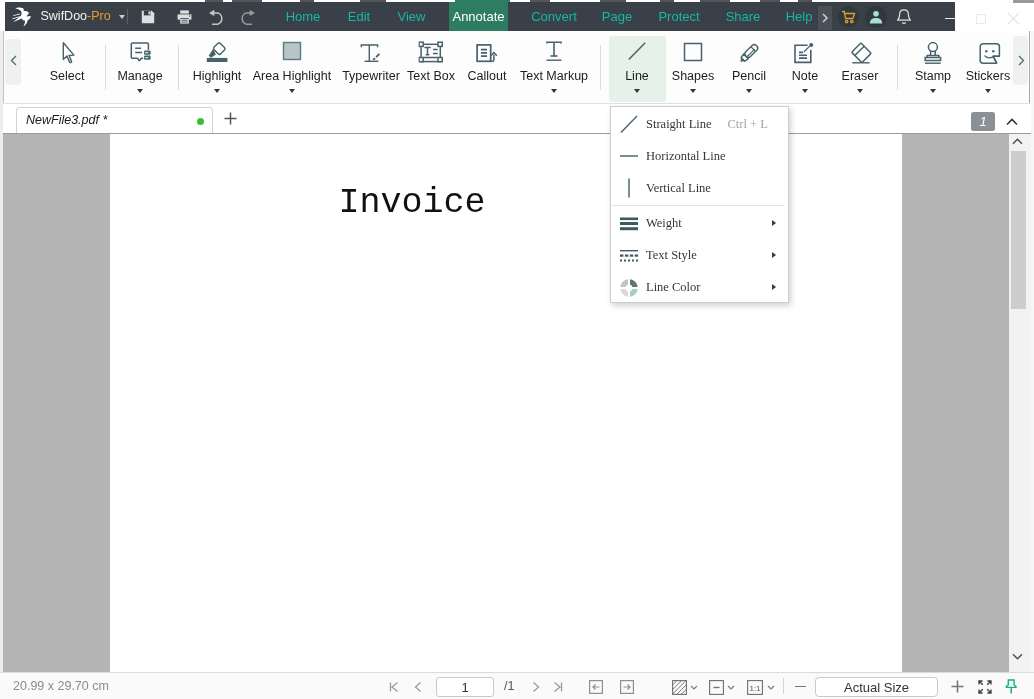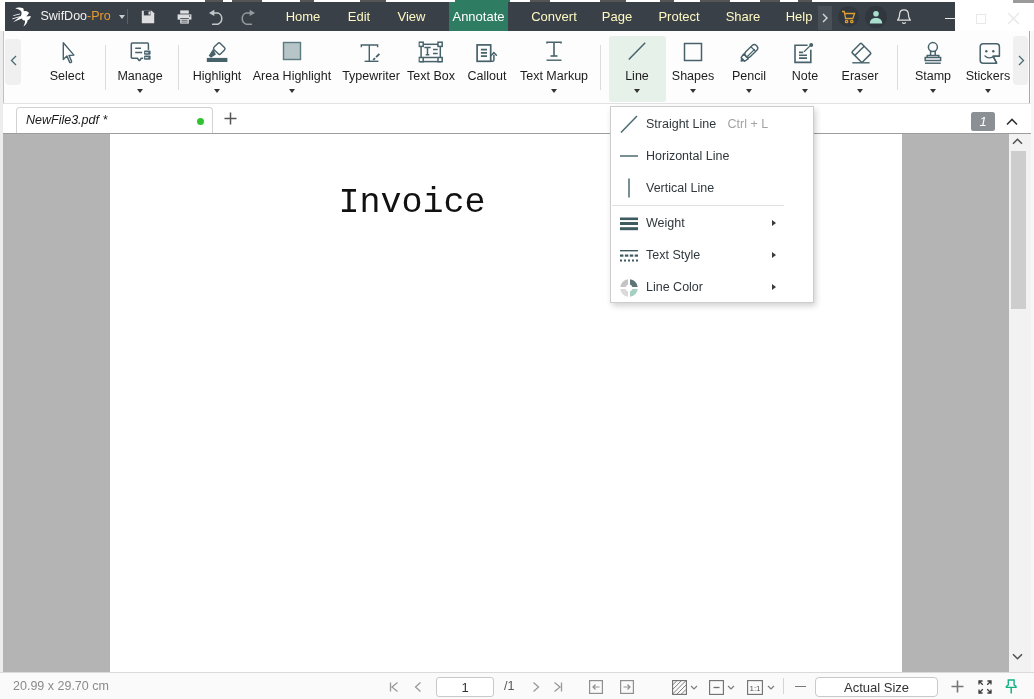--- a/index.html
+++ b/index.html
@@ -7,21 +7,21 @@
     font-family:"Liberation Sans", sans-serif; }
   #app { position:relative; width:1034px; height:699px; }
   .abs { position:absolute; }
 
   
   #topstrip { left:0; top:0; width:1034px; height:3px; background:#fff; }
   #topstrip div { position:absolute; top:0; height:1.6px; background:#555; }
 
   
   #titlebar { left:5px; top:2px; width:950px; height:29px; background:#3a4047; }
-  .tmenu { position:absolute; top:0; height:29px; line-height:29px; color:#fef9c3;
+  .tmenu { position:absolute; top:0; height:29px; line-height:29px; color:#14b8a6;
     font-size:13px; text-align:center; }
   .tmenu.green { background:#2e7d62; color:#fff; }
   #swif { position:absolute; left:35.5px; top:0; line-height:29px; font-size:12.5px; color:#f2f2f2; }
   #swif b { color:#e89b2f; font-weight:normal; }
 
   
   #toolbar { left:0; top:31px; width:1034px; height:73px; background:#fdfdfd;
     border-bottom:1px solid #e2e2e2; }
   .tbtn { position:absolute; top:0; height:71px; text-align:center; }
   .tbtn .lbl { position:absolute; top:38px; width:200px; left:50%; transform:translateX(-50%);
@@ -49,22 +49,22 @@
   #doc { left:0; top:134px; width:1034px; height:538px; background:#b4b4b4; }
   #page { position:absolute; left:110px; top:0; width:792px; height:538px; background:#fff; }
   #invoice { position:absolute; left:228.5px; top:51.5px; font-family:"Liberation Mono", monospace;
     font-size:35px; line-height:35px; color:#111; letter-spacing:0px; white-space:pre; }
   #vscroll { position:absolute; left:1009px; top:0; width:22px; height:538px; background:#f2f2f2; }
   #vthumb { position:absolute; left:1.5px; top:17px; width:15px; height:158px; background:#cdcdcd; }
   #rightedge { left:1031px; top:31px; width:3px; height:668px; background:#f7f7f7; }
   #leftedge { left:0; top:31px; width:3px; height:668px; background:#ededed; }
 
   
-  #dropdown { left:610px; top:106px; width:204px; height:197px; background:#fff;
-    border:1px solid #cccccc; box-shadow:2px 3px 6px rgba(0,0,0,0.18); z-index:50; }
+  #dropdown { left:610px; top:106px; width:179px; height:197px; background:#fff;
+    border:1px solid #cccccc; box-shadow:2px 3px 6px rgba(0,0,0,0.18); z-index:50;font-family:Liberation Serif, serif; }
   .mi { position:absolute; left:0; width:174px; height:32px; }
   .mi .mtxt { position:absolute; left:35px; top:8.5px; font-size:12.5px; color:#30383d; }
   .mi .msc { position:absolute; left:116.5px; top:8.5px; font-size:12.5px; color:#a3a3a3; }
   .mi .marr { position:absolute; right:9.5px; top:12.5px; width:0; height:0;
     border-top:3.5px solid transparent; border-bottom:3.5px solid transparent;
     border-left:4.5px solid #3a3a3a; }
   #msep { position:absolute; left:1px; top:98px; width:172px; height:1px; background:#e1e1e1; }
 
   
   #statusbar { left:0; top:672px; width:1034px; height:27px; background:#fafafa;

